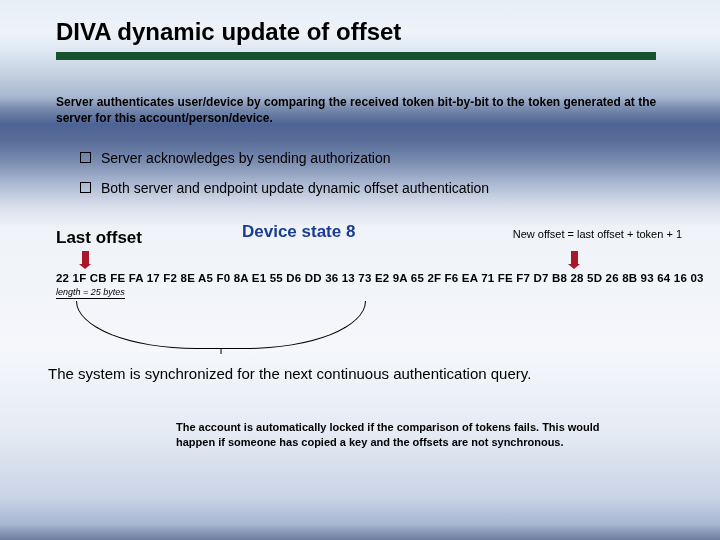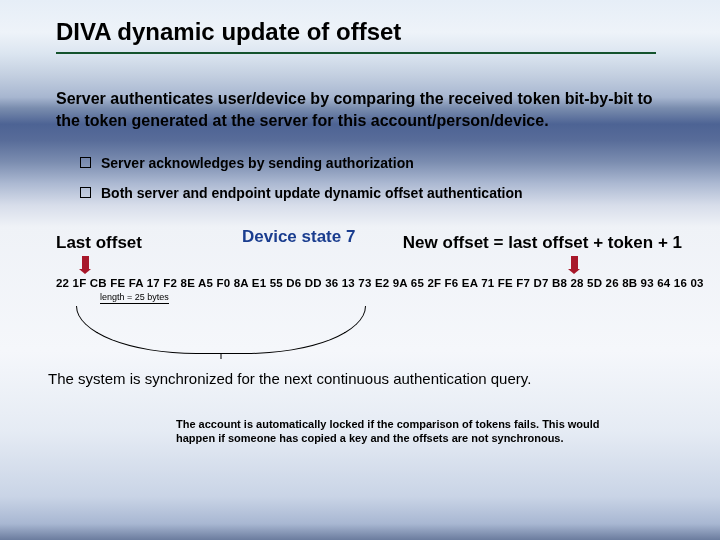--- a/index.html
+++ b/index.html
@@ -12,62 +12,62 @@
       #4d6394 23%, #586c99 26%, #7b8db0 30%,
       #acb9d2 34%, #d7ddea 38%, #eff2f7 42%,
       #f5f7fb 65%, #e5ebf4 80%, #c9d4e6 92%,
       #a8b7d2 97%, #6b7c9e 100%);
     color: #000;
     position: relative;
   }
   .slide { padding: 18px 38px 0 56px; }
   .title {
     font-size: 24px; font-weight: bold;
-    border-bottom: 2px solid #14532d;
+    border-bottom: 8px solid #14532d;
     padding-bottom: 6px; margin-bottom: 34px;
     width: 600px;
   }
-  .intro { font-size: 16px; font-weight: bold; line-height: 1.35; margin-bottom: 24px; width: 620px; }
+  .intro { font-size: 12px; font-weight: bold; line-height: 1.35; margin-bottom: 24px; width: 620px; }
   .bullets { margin-left: 24px; margin-bottom: 30px; }
-  .bullet { font-size: 14px; font-weight: bold; margin-bottom: 14px; display: flex; }
+  .bullet { font-size: 14px; font-weight: normal; margin-bottom: 14px; display: flex; }
   .bullet .box {
     width: 11px; height: 11px; border: 1.5px solid #000;
     margin-right: 10px; margin-top: 2px; flex-shrink: 0;
   }
   .state-row { position: relative; height: 24px; margin-bottom: 4px; }
   .last-offset { position: absolute; left: 0; top: 2px; font-size: 17px; font-weight: bold; }
   .dev-state { position: absolute; left: 186px; top: -4px; font-size: 17px; font-weight: bold; color: #1a3d8f; }
-  .new-offset { position: absolute; right: 0; top: 2px; font-size: 17px; font-weight: bold; }
+  .new-offset { position: absolute; right: 0; top: 2px; font-size: 11px; font-weight: normal; }
   .arrow-row { position: relative; height: 16px; margin-bottom: 2px; }
   .arrow {
     position: absolute; width: 7px; height: 13px; background: #a8172a;
   }
   .arrow::after {
     content: ""; position: absolute; left: -3px; top: 13px;
     border-left: 6.5px solid transparent; border-right: 6.5px solid transparent;
     border-top: 5px solid #a8172a;
   }
   .arrow.a1 { left: 26px; top: -3px; }
   .arrow.a2 { left: 515px; top: -3px; }
   .hex { font-size: 11.5px; font-weight: bold; letter-spacing: 0.2px; white-space: nowrap; margin-bottom: 3px; }
-  .anno-row { display: flex; margin-left: 44px; gap: 26px; margin-bottom: 2px; }
+  .anno-row { display: flex; gap: 26px; margin-bottom: 2px; font-style: italic; }
   .anno { font-size: 9px; border-bottom: 1px solid #000; padding-bottom: 1px; }
   .brace-wrap { margin-left: 20px; margin-top: 2px; }
   .brace {
     width: 290px; height: 48px; border: 1px solid #000;
     border-top: none; border-radius: 0 0 120px 120px / 0 0 48px 48px;
     position: relative;
   }
   .brace::after {
     content: ""; position: absolute; left: 50%; bottom: -6px;
     transform: translateX(-50%);
     width: 1px; height: 6px; background: #000;
   }
   .sync { font-size: 15px; font-weight: normal; margin-top: 16px; margin-left: -8px; }
-  .foot { font-size: 11px; font-weight: bold; margin-top: 30px; margin-left: 120px; width: 440px; line-height: 1.3; }
+  .foot { font-size: 11px; font-weight: bold; margin-top: 38px; margin-left: 120px; width: 440px; line-height: 1.3; }
 </style>
 </head>
 <body>
 
 <div class="slide">
   <h1 class="title">DIVA dynamic update of offset</h1>
   <p class="intro">Server authenticates user/device by comparing the received token bit-by-bit to the token generated at the server for this account/person/device.</p>
 
   <div class="bullets">
     <div class="bullet">
@@ -75,21 +75,21 @@
       <span>Server acknowledges by sending authorization</span>
     </div>
     <div class="bullet">
       <span class="box"></span>
       <span>Both server and endpoint update dynamic offset authentication</span>
     </div>
   </div>
 
   <div class="state-row">
     <span class="last-offset">Last offset</span>
-    <span class="dev-state">Device state 7</span>
+    <span class="dev-state">Device state 8</span>
     <span class="new-offset">New offset = last offset + token + 1</span>
   </div>
 
   <div class="arrow-row">
     <div class="arrow a1"></div>
     <div class="arrow a2"></div>
   </div>
 
   <div class="hex">22 1F CB FE FA 17 F2 8E A5 F0 8A E1 55 D6 DD 36 13 73 E2 9A 65 2F F6 EA 71 FE F7 D7 B8 28 5D 26 8B 93 64 16 03</div>
 

